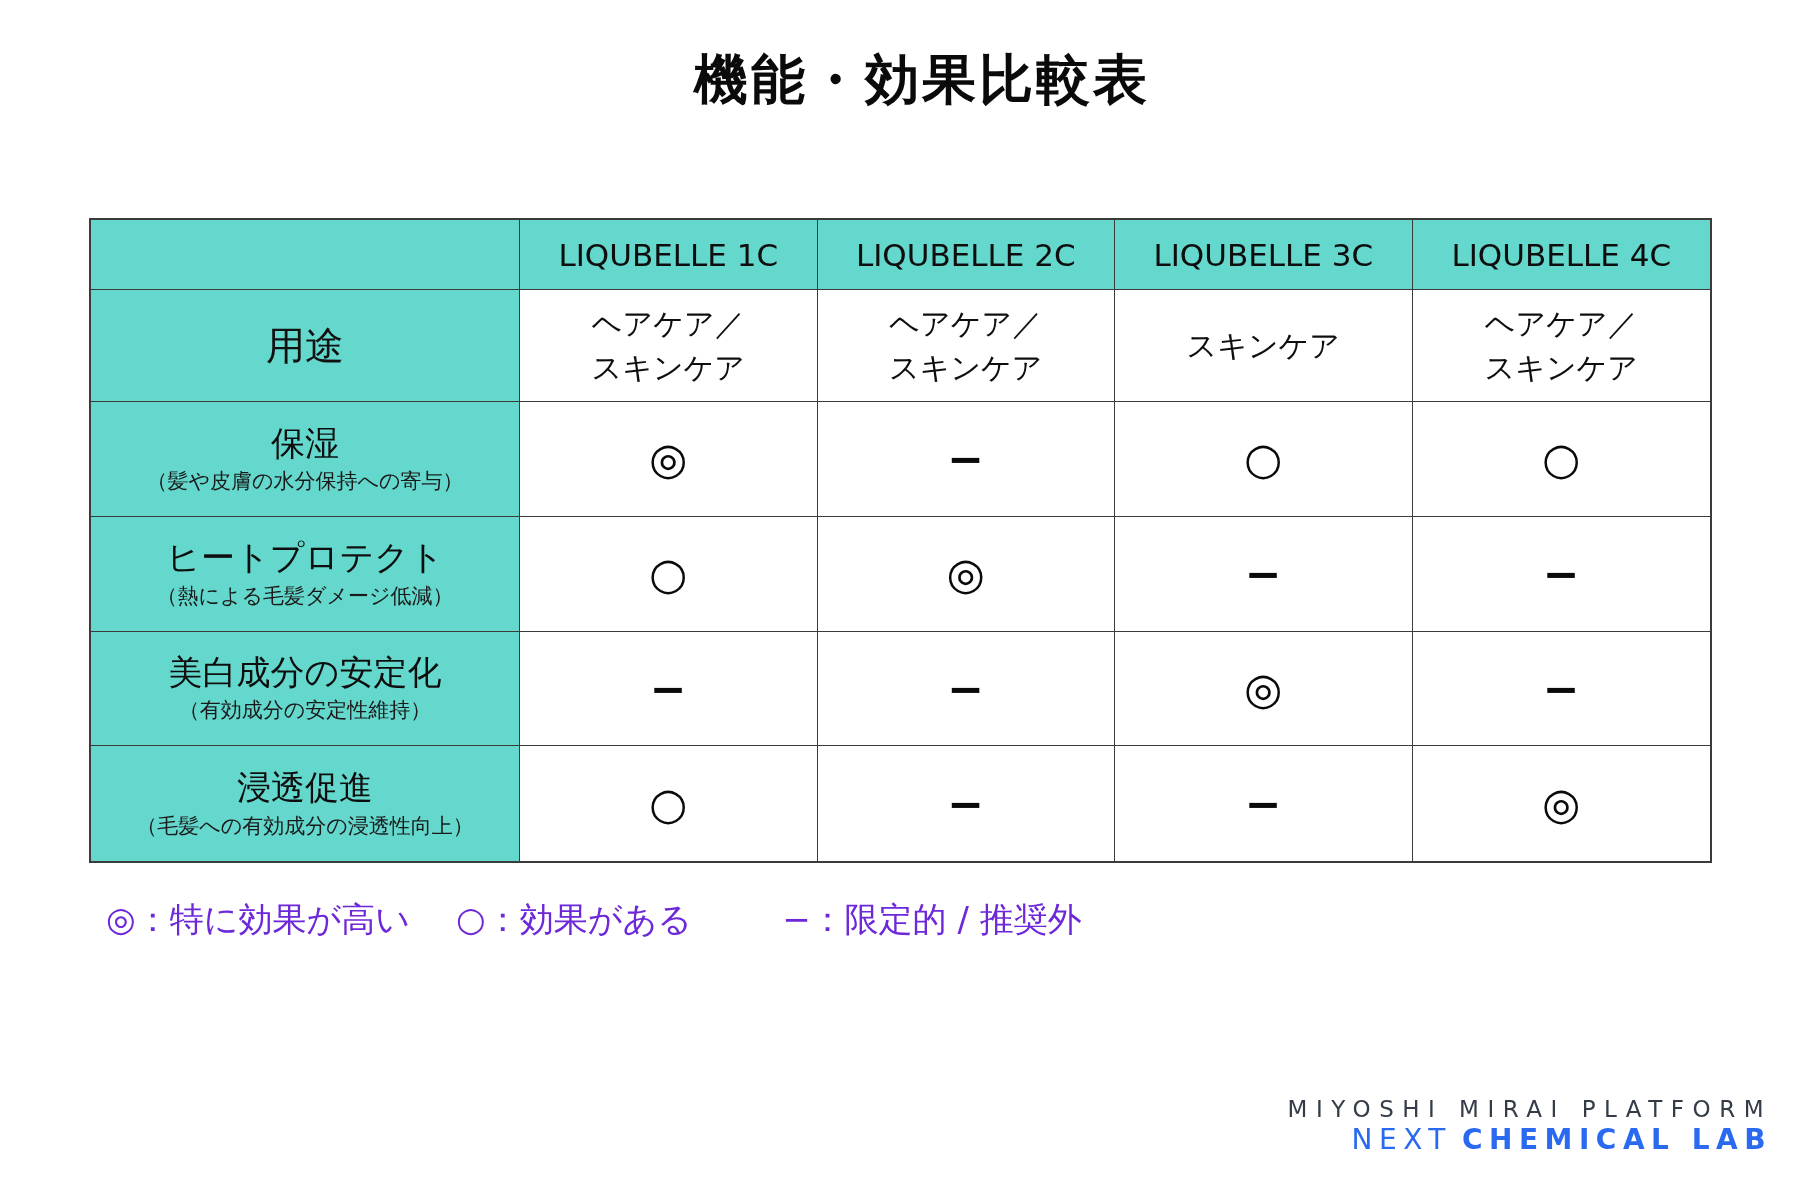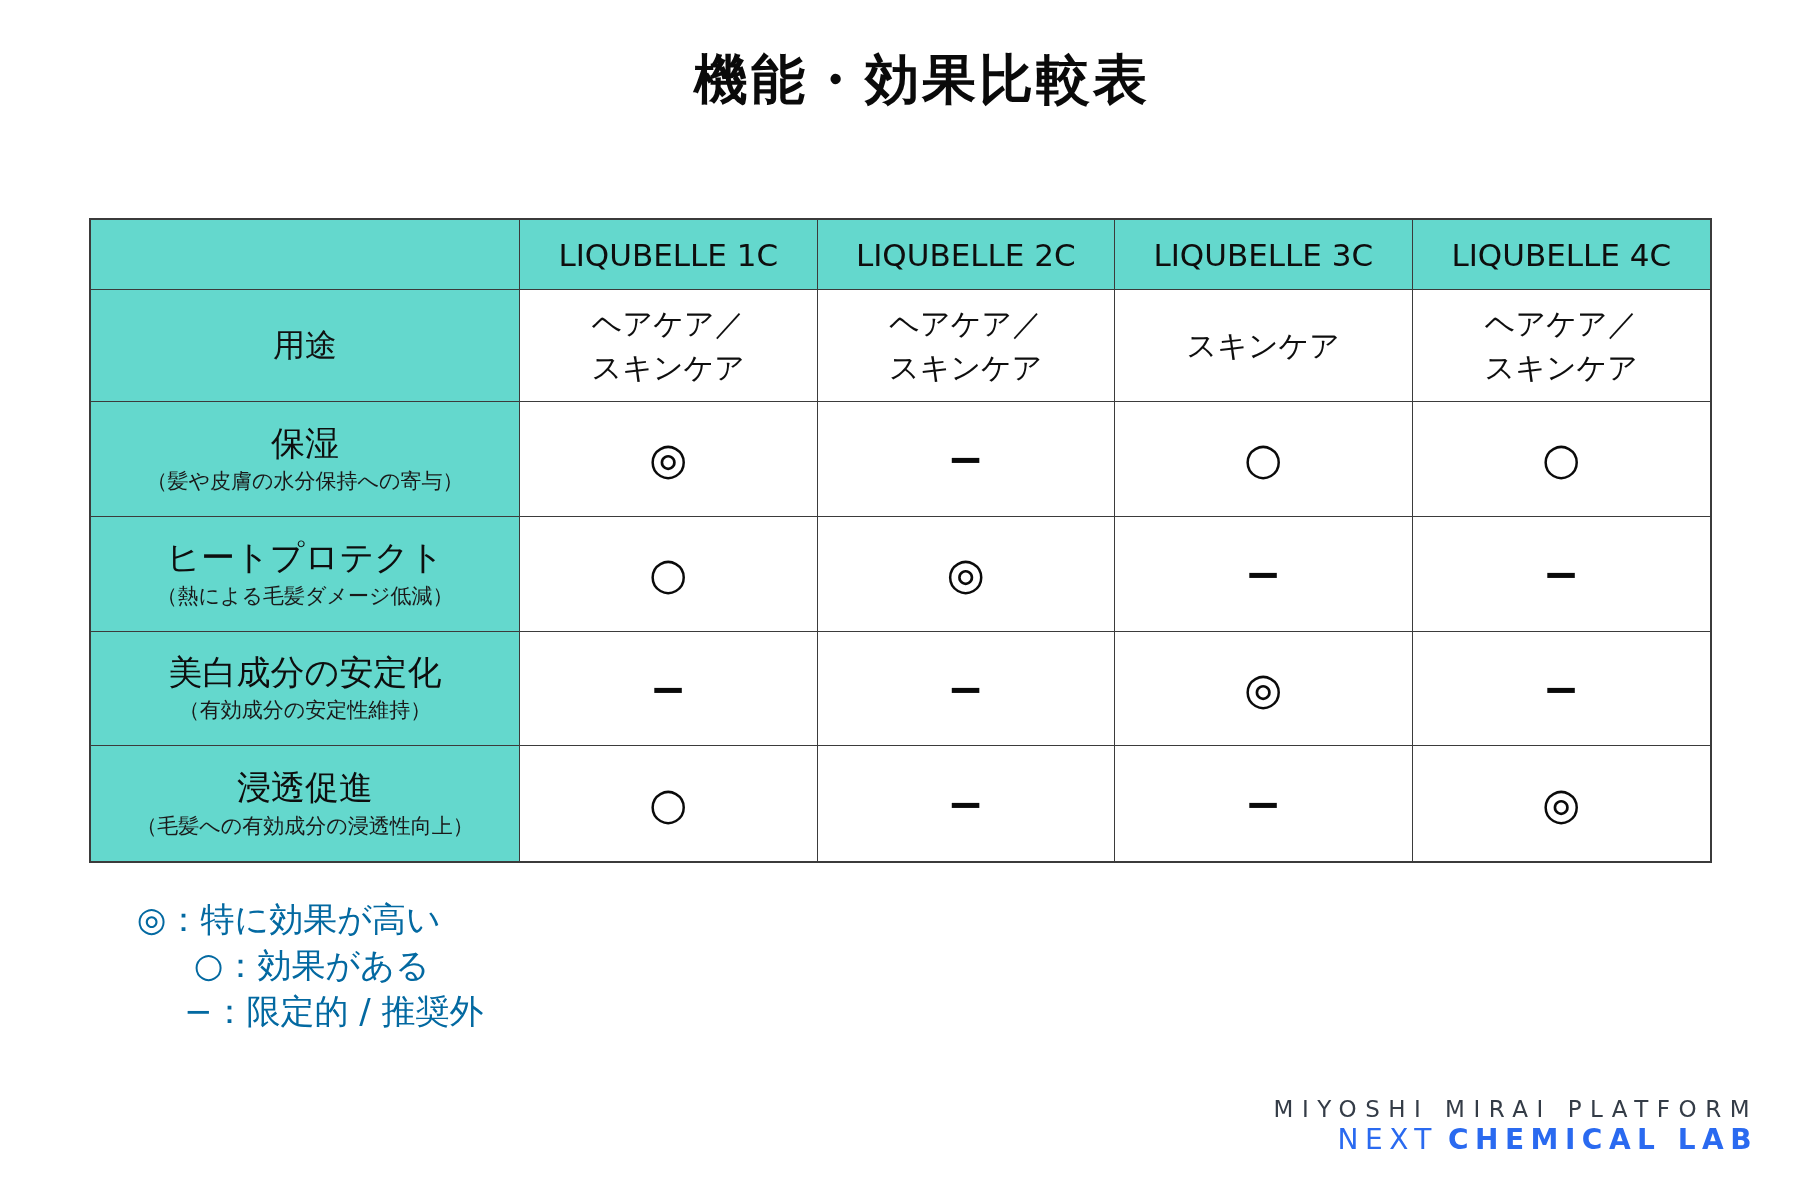--- a/index.html
+++ b/index.html
@@ -21,32 +21,32 @@
     border-right:1.5px solid #3b3b3b;border-bottom:1.5px solid #3b3b3b;
     box-sizing:border-box;display:flex;flex-direction:column;
     align-items:center;justify-content:center;text-align:center;
   }
   .cell.last-col{border-right:none;}
   .cell.last-row{border-bottom:none;}
   .teal{background:#64d8cd;}
   .product-header{font-size:31px;font-weight:400;letter-spacing:0px;color:#0e0e0e;}
   .label-main{font-size:34px;color:#0e0e0e;line-height:1.15;}
   .label-note{font-size:21px;color:#1a1a1a;margin-top:6px;line-height:1.2;}
-  .usage-label{font-size:32px;}
+  .usage-label{font-size:39px;}
   .usage-cell{font-size:30px;line-height:1.45;white-space:pre-line;color:#0e0e0e;}
   .symbol-cell{font-size:44px;font-weight:600;color:#0a0a0a;}
   .legend{
-    position:absolute;left:94px;top:897px;font-size:34px;color:#0369a1;
-    display:flex;align-items:center;flex-direction:column;
+    position:absolute;left:106px;top:897px;font-size:34px;color:#6d28d9;
+    display:flex;align-items:center;
   }
   .legend-item{white-space:pre;}
   .legend-gap-sm{margin-left:46px;text-align:right;}
   .legend-gap-lg{margin-left:90px;}
   .footer{
-    position:absolute;right:86px;top:1096px;text-align:right;
+    position:absolute;right:72px;top:1096px;text-align:right;
   }
   .brand-line{
     font-size:23px;letter-spacing:8.5px;color:#343c47;font-weight:500;
   }
   .logo-line{
     margin-top:1px;font-size:28px;letter-spacing:6.5px;color:#2a6af0;
   }
   .logo-next{font-weight:400;}
   .logo-bold{font-weight:800;margin-left:10px;}
 </style>

